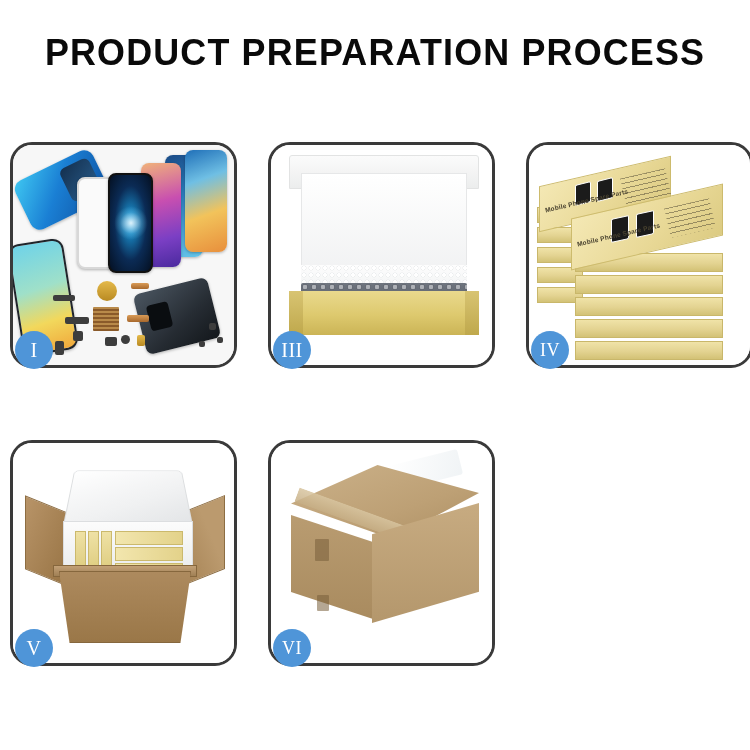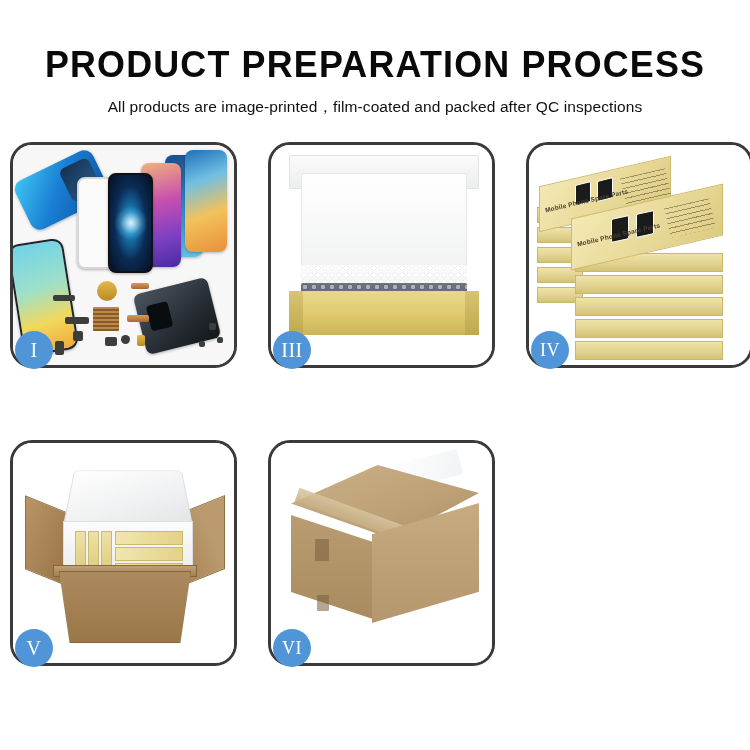--- a/index.html
+++ b/index.html
@@ -15,21 +15,21 @@
   .page {
     position: relative;
     width: 750px;
     height: 750px;
     background: #ffffff;
   }
 
   
   .header {
     position: absolute;
-    top: 12px; left: 0;
+    top: 0; left: 0;
     width: 750px;
     text-align: center;
     padding-top: 34px;
   }
   .title {
     font-family: "Liberation Sans", sans-serif;
     font-size: 37px;
     font-weight: bold;
     letter-spacing: 1.2px;
     color: #0a0a0a;
@@ -400,21 +400,20 @@
     border-radius: 3px;
   }
 </style>
 </head>
 <body>
 
 <div class="page">
 
   <div class="header">
     <div class="title">PRODUCT PREPARATION PROCESS</div>
-    <div class="subtitle">All products are image-printed，film-coated and packed after QC inspections</div>
   </div>
 
   <div class="grid">
 
     <div class="panel">
       <div class="panel-inner p1">
         <div class="phone ph-blueback"></div>
         <div class="phone ph-teal"></div>
         <div class="phone ph-gold"></div>
         <div class="phone ph-purple"></div>

